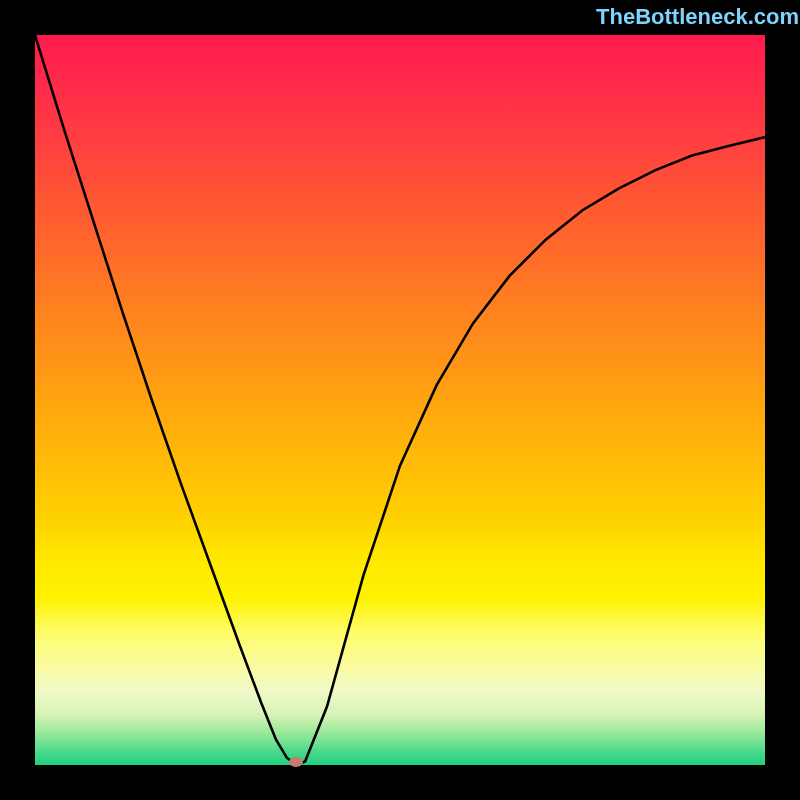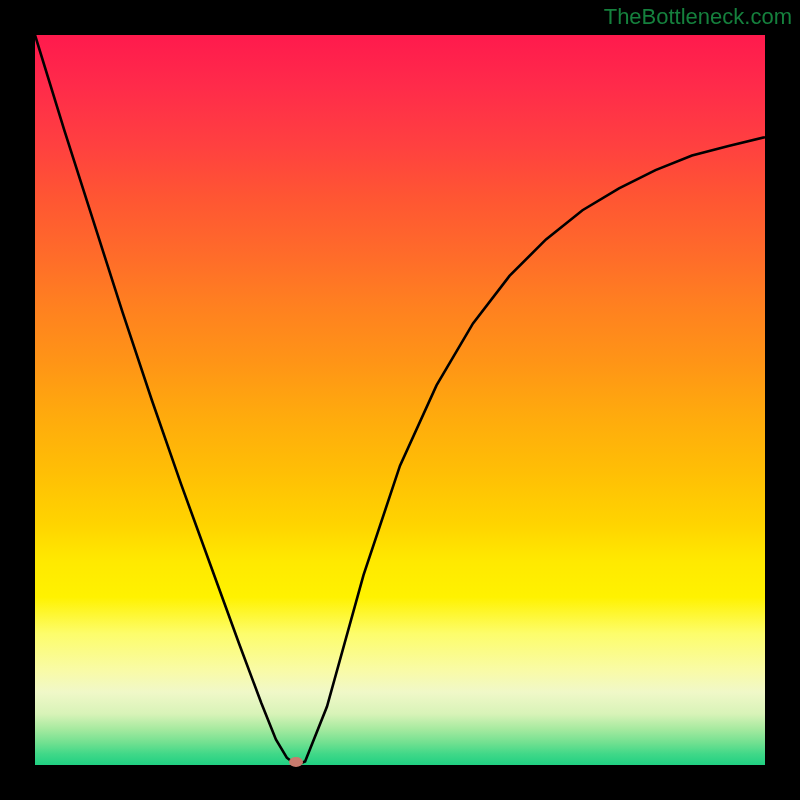--- a/index.html
+++ b/index.html
@@ -7,24 +7,24 @@
     width: 800px;
     height: 800px;
     background: #000;
     position: relative;
     overflow: hidden;
     font-family: Arial, sans-serif;
   }
   .watermark {
     position: absolute;
     top: 4px;
-    right: 8px;
-    color: #15803d;
+    right: 1px;
+    color: #7dd3fc;
     font-size: 22px;
-    font-weight: normal;
+    font-weight: bold;
     z-index: 10;
   }
   .plot-area {
     position: absolute;
     left: 35px;
     top: 35px;
     width: 730px;
     height: 730px;
     background: linear-gradient(to bottom,
       #ff1a4d 0%,

